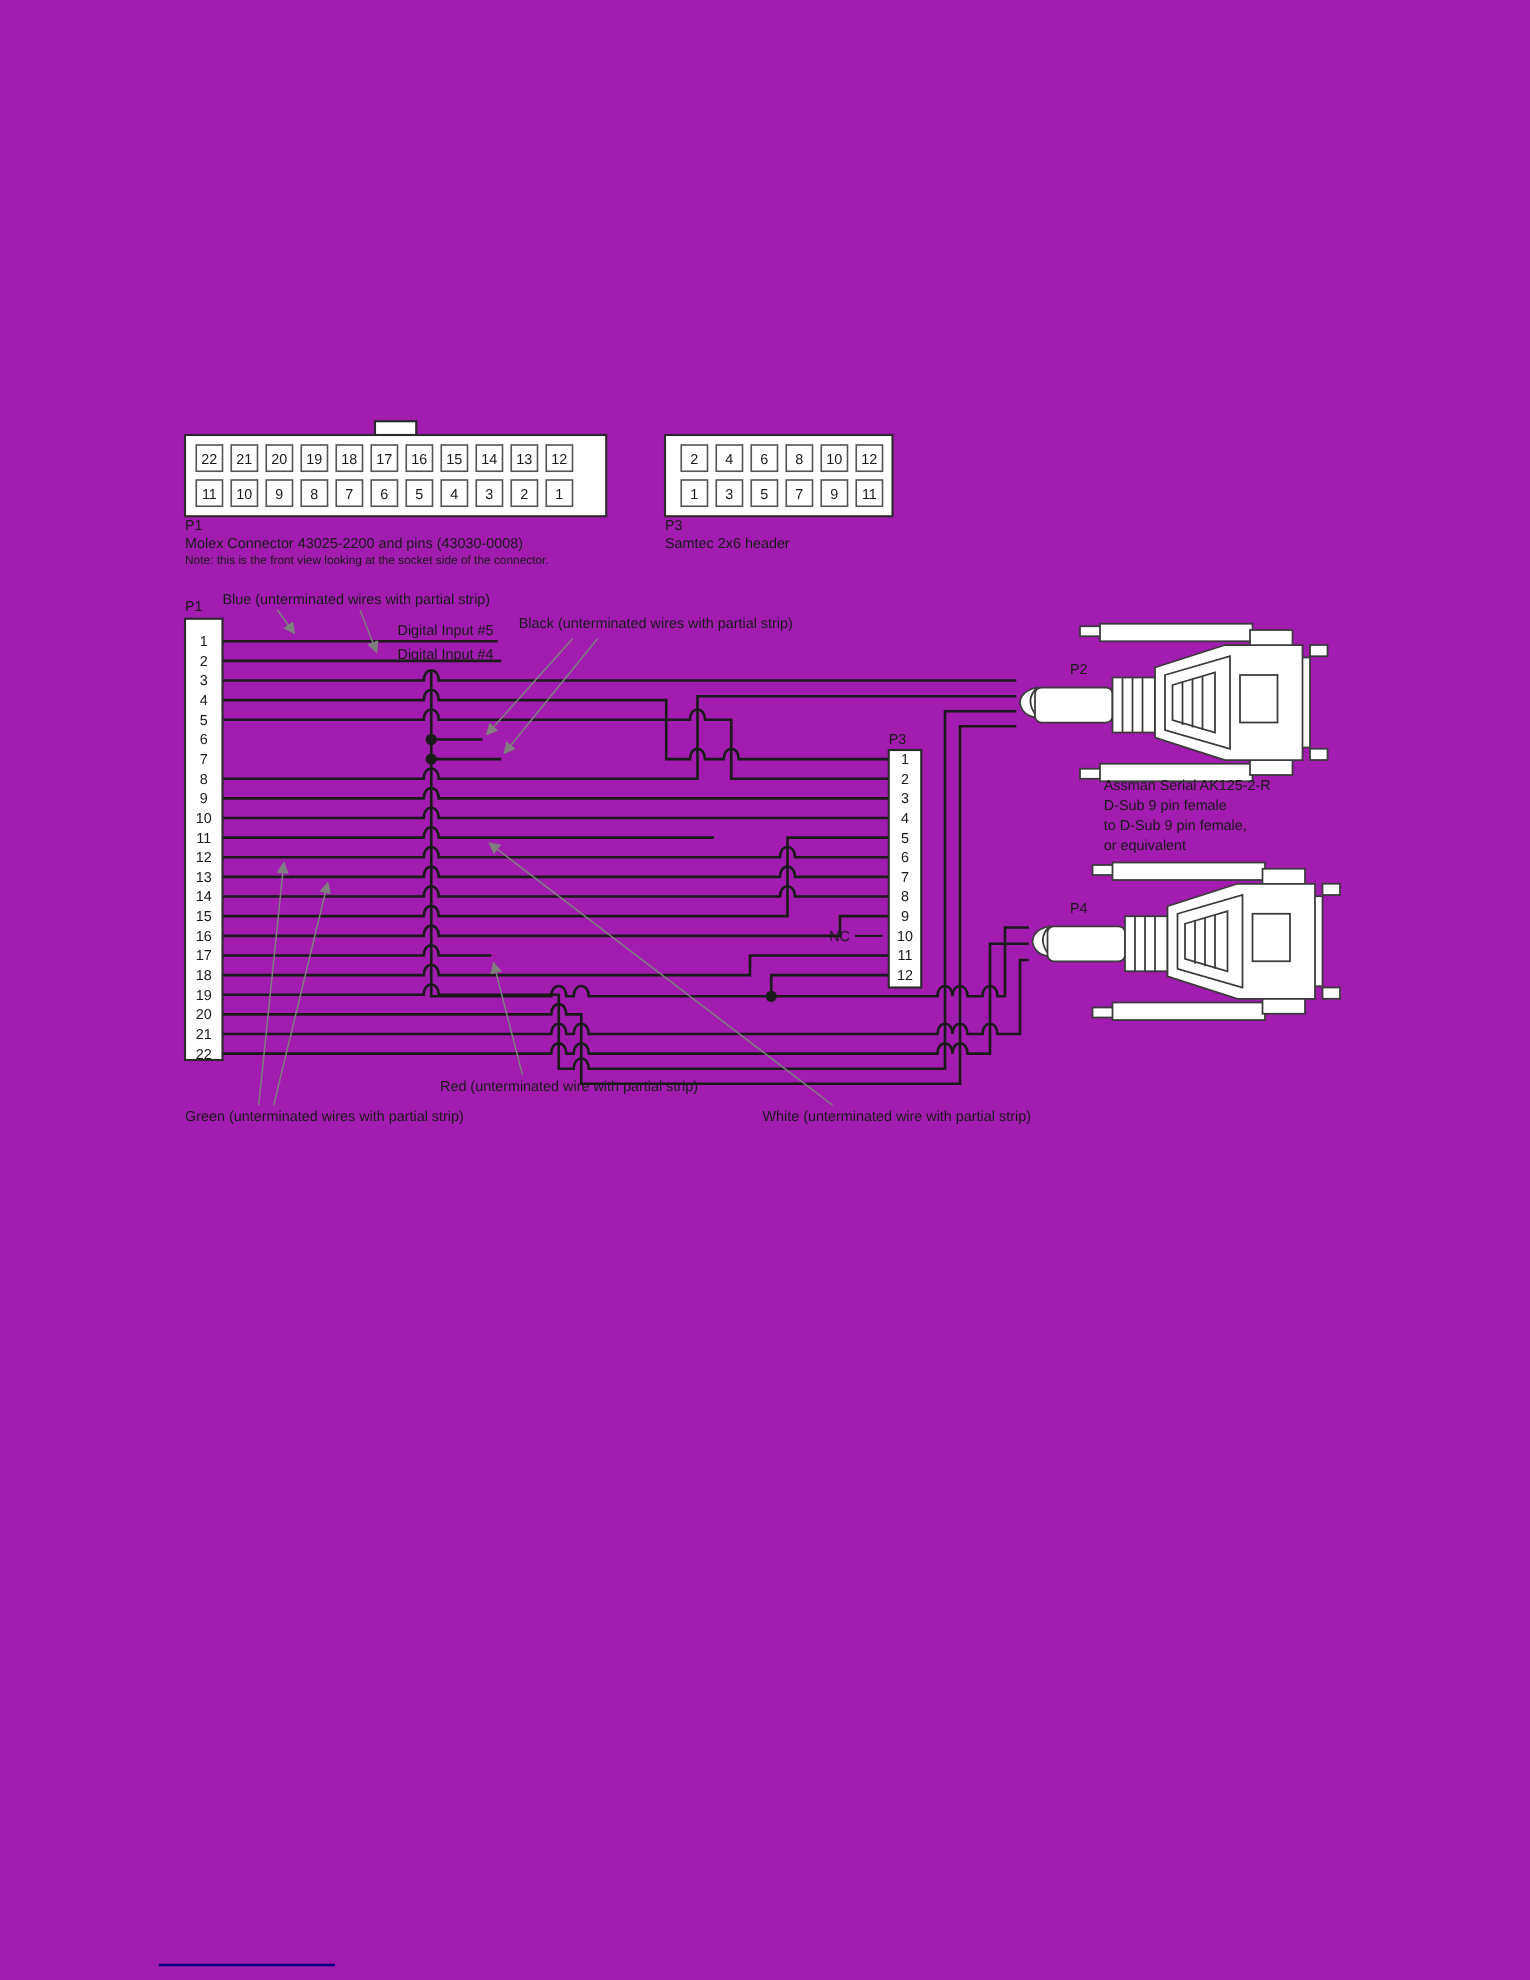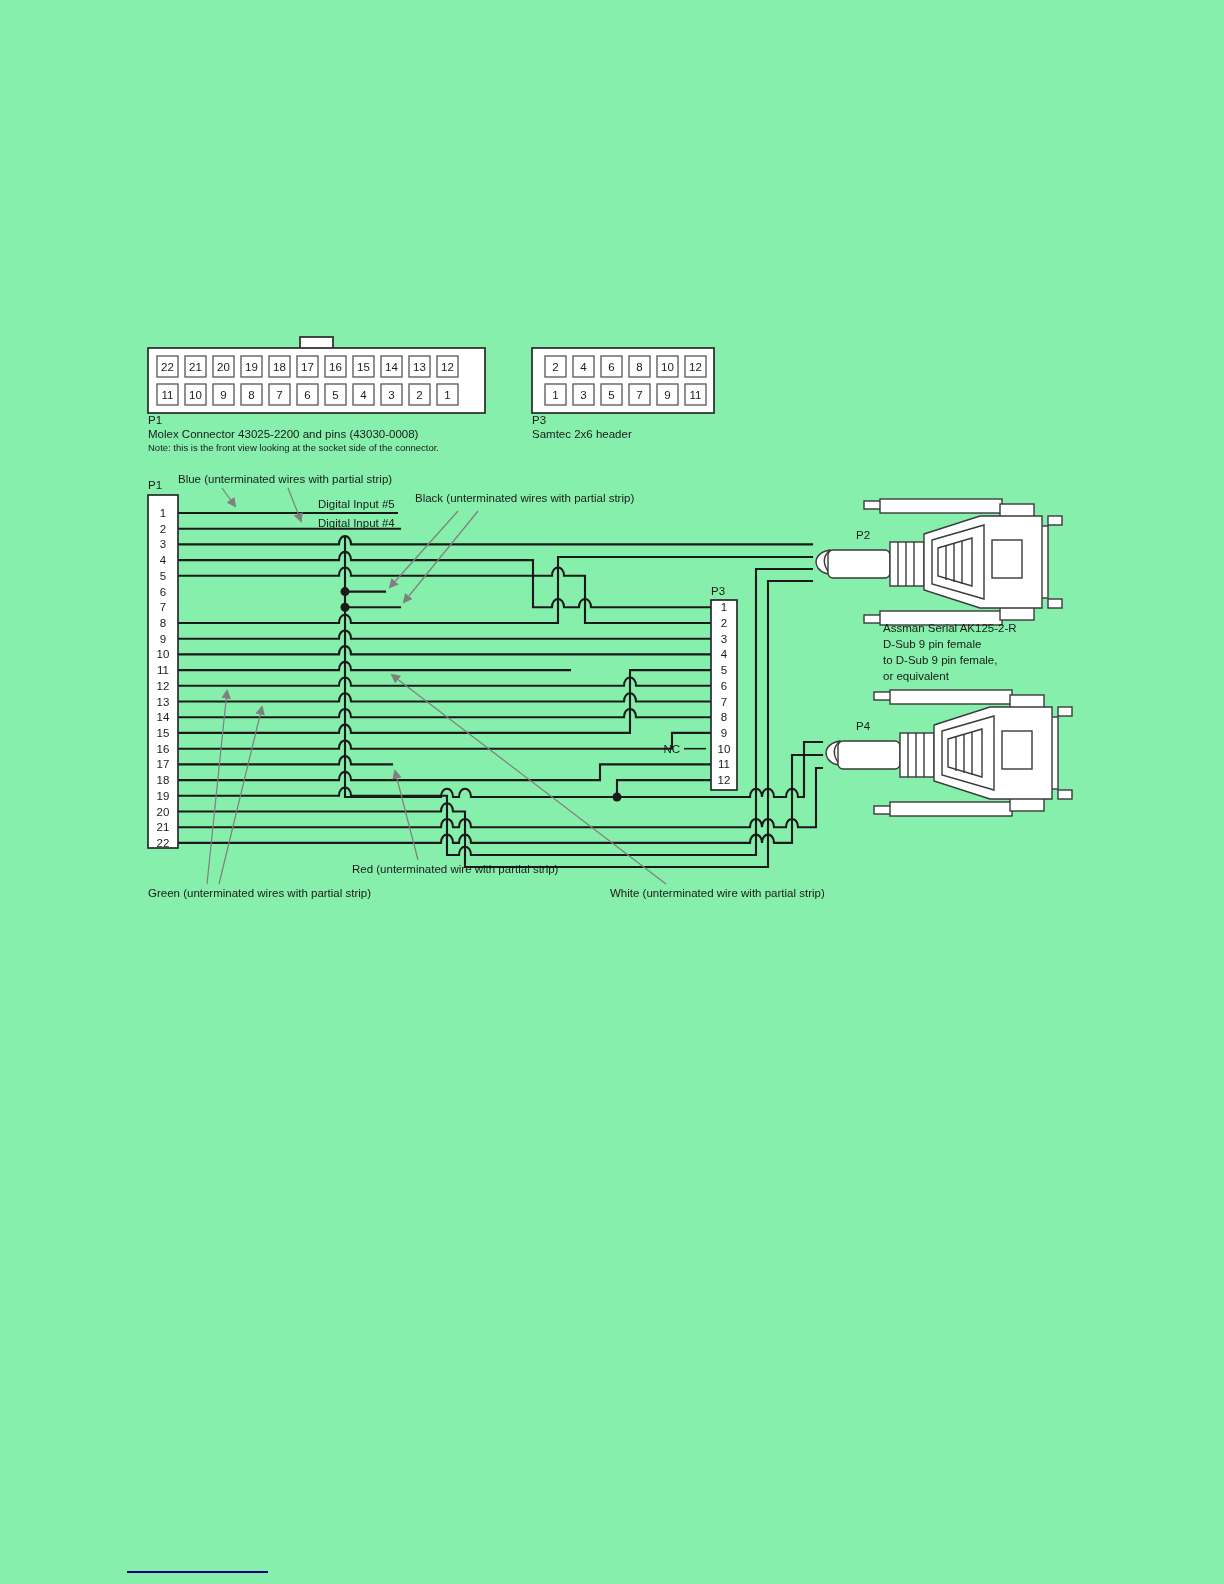--- a/index.html
+++ b/index.html
@@ -1,16 +1,16 @@
 <!DOCTYPE html>
 <html><head>
 <meta charset="utf-8">
 <style>
   html,body{margin:0;padding:0;background:#ffffff;}
-  .page{position:relative;width:1224px;height:1584px;background:#86efac;overflow:hidden;}
+  .page{position:relative;width:1224px;height:1584px;background:#a21caf;overflow:hidden;}
   svg text{font-family:"Liberation Sans","DejaVu Sans",sans-serif;fill:#1a1a1a;}
   .t11{font-size:11.5px;}
   .t9{font-size:9.5px;}
   .pin{font-size:11.5px;}
   .plbl{font-size:11.5px;}
   .wire{stroke:#1a1a1a;stroke-width:2.1;fill:none;stroke-linecap:square;}
   .boxline{stroke:#2a2a2a;stroke-width:1.7;fill:#ffffff;}
   .cell{stroke:#555;stroke-width:1.3;fill:#ffffff;}
   .dsub{stroke:#3a3a3a;stroke-width:1.4;fill:#ffffff;}
   .ann{stroke:#7f7f7f;stroke-width:1.2;fill:none;}

